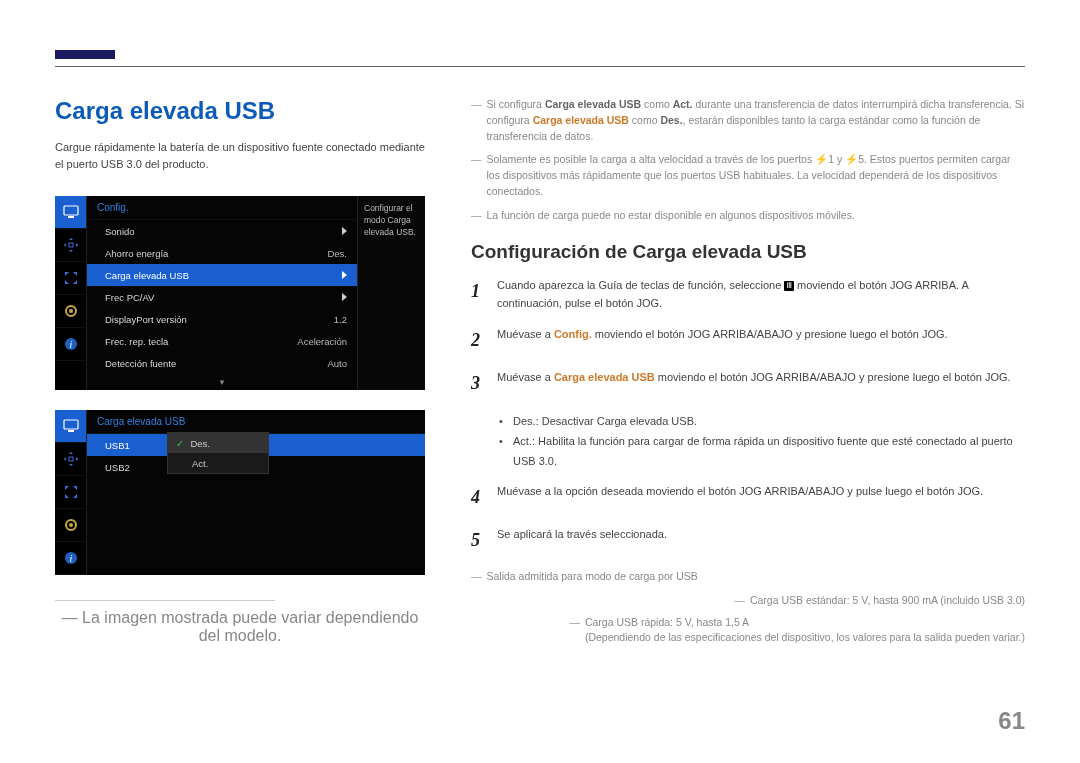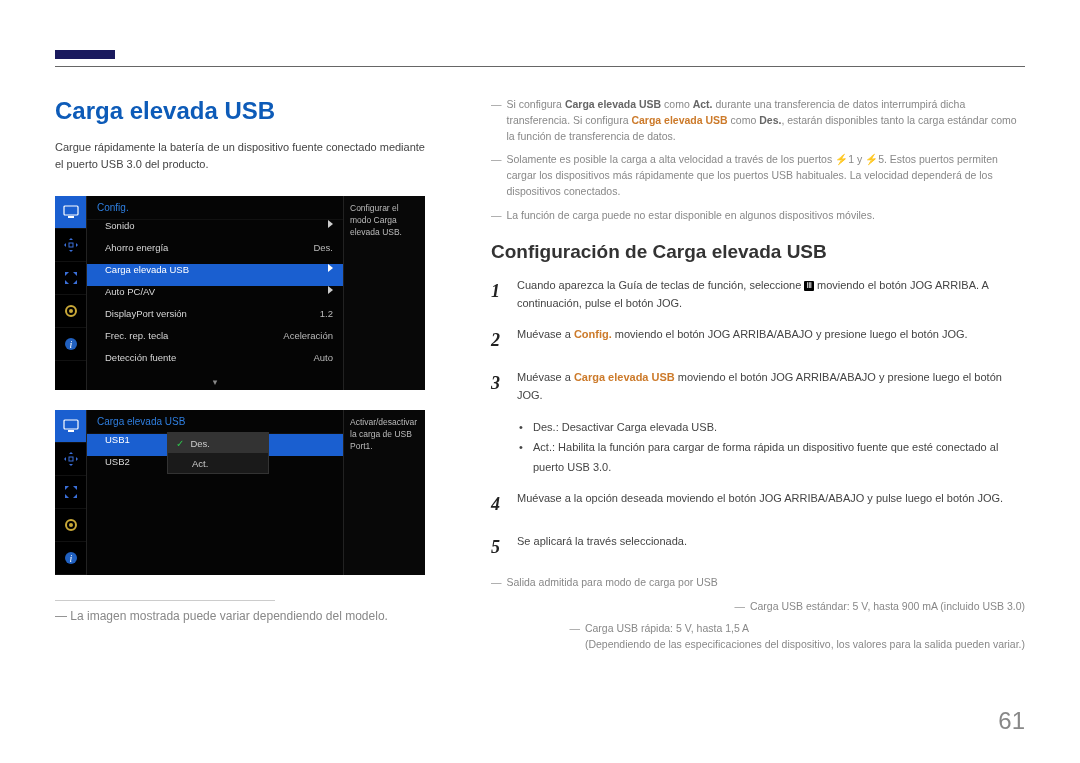--- a/index.html
+++ b/index.html
@@ -20,21 +20,21 @@
     margin-bottom: 7px;
   }
   .top-line {
     width: 970px;
     height: 1px;
     background: #666;
     margin-bottom: 30px;
   }
   .columns {
     display: flex;
-    gap: 38px;
+    gap: 18px;
   }
   .left-col { width: 370px; flex-shrink:0; }
   .right-col { flex: 1; margin-left: 28px; }
   h1 {
     font-size: 24px;
     font-weight: bold;
     color: #0d5bb8;
     margin-bottom: 14px;
   }
   .intro { font-size: 11px; color: #444; line-height: 1.5; margin-bottom: 24px; }
@@ -67,34 +67,35 @@
   }
   .osd-header {
     color: #2f7fe0;
     font-size: 10px;
     padding: 6px 10px 6px 10px;
     border-bottom: 1px solid #111;
   }
   .osd-row {
     display: flex;
     justify-content: space-between;
+    align-items: center;
     height: 22px;
     padding: 0 10px 0 18px;
     font-size: 9.5px;
     color: #d8d8d8;
   }
   .osd-row.selected {
     background: #1a5fd0;
     color: #fff;
   }
   .osd-row .val { color: #bbb; font-size:9.5px; }
   .osd-arrow { width:0;height:0;border-top:4px solid transparent;border-bottom:4px solid transparent;border-left:5px solid #ccc; display:inline-block;}
   .osd-row.selected .osd-arrow { border-left-color:#fff; }
   .osd-desc {
-    width: 82px;
+    width: 68px;
     background: #080808;
     border-left: 1px solid #222;
     padding: 7px 6px;
     font-size: 8.5px;
     color: #bbb;
     line-height: 1.4;
   }
   .osd-down-arrow { text-align:center; color:#888; font-size:9px; padding:3px 0;}
   .osd2 { }
   .osd2 .osd-menu { position:relative; }
@@ -112,42 +113,42 @@
     align-items: center;
     padding: 0 8px;
     font-size: 9.5px;
     color: #ccc;
   }
   .opt-row.sel {
     background: #333;
   }
   .opt-check { color: #2ec44c; margin-right: 6px; font-size:10px; }
   hr.foot-sep { border:none; border-top:1px solid #ccc; margin: 25px 0 8px 0; width: 220px;}
-  .footnote { font-size: 12px; color: #888; }
+  .footnote { font-size: 16px; color: #888; text-align: center; }
   .dash-note { display:flex; font-size:10.5px; color:#888; line-height:1.5; margin-bottom:8px; }
   .dash-note::before { content:"―"; margin-right:5px; flex-shrink:0; color:#999;}
   .dash-note .b { font-weight:bold; color:#666; }
   .dash-note .b-orange { font-weight:bold; color:#cc7a2a; }
   .dash-note-inner { margin-left:22px; display:flex; font-size:10.5px; color:#888; line-height:1.5; margin-bottom:6px;justify-content:flex-end;}
   .dash-note-inner::before { content:"―"; margin-right:5px; flex-shrink:0; color:#999;}
   h2 {
     font-size: 19px;
     font-weight: bold;
     color: #333;
     margin: 18px 0 14px 0;
   }
   .step { display:flex; margin-bottom:14px; font-size:11px; color:#444; line-height:1.6;}
   .step-num { font-size:18px; font-style:italic; font-family:Georgia,serif; font-weight:bold; width:26px; flex-shrink:0; color:#222;}
   .step-body { flex:1; }
   .step .orange { color:#cc7a2a; font-weight:bold;}
   .bullet-list { margin: 6px 0 12px 28px; font-size:11px; color:#444; line-height:1.8;}
   .bullet-list .row { display:flex; }
   .bullet-list .dot { width:14px; flex-shrink:0;}
   .menu-glyph { display:inline-block; background:#000; color:#fff; font-size:8px; padding:1px 2px; border-radius:1px; vertical-align:middle; line-height:1;}
-  .page-num { position:absolute; bottom:28px; right:55px; font-size:24px; color:#888; font-weight:400;}
+  .page-num { position:absolute; bottom:28px; right:55px; font-size:24px; color:#888; font-weight:700;}
   svg { display:block; }
 </style>
 </head>
 <body>
 
 <div class="top-accent"></div>
 <div class="top-line"></div>
 
 <div class="columns">
 
@@ -195,21 +196,21 @@
           </div>
         <div class="osd-row">
             <span>Ahorro energía</span>
             <span class="val">Des.</span>
           </div>
         <div class="osd-row selected">
             <span>Carga elevada USB</span>
             <span class="osd-arrow"></span>
           </div>
         <div class="osd-row">
-            <span>Auto PC/AV</span>
+            <span>Frec PC/AV</span>
             <span class="osd-arrow"></span>
           </div>
         <div class="osd-row">
             <span>DisplayPort versión</span>
             <span class="val">1.2</span>
           </div>
         <div class="osd-row">
             <span>Frec. rep. tecla</span>
             <span class="val">Aceleración</span>
           </div>
@@ -267,21 +268,20 @@
           <div class="opt-row sel">
               <span class="opt-check">✓</span>
               <span>Des.</span>
             </div>
           <div class="opt-row">
               <span style="width:16px;display:inline-block;"></span>
               <span>Act.</span>
             </div>
         </div>
       </div>
-      <div class="osd-desc">Activar/desactivar la carga de USB Port1.</div>
     </div>
 
     <hr class="foot-sep">
     <div class="footnote">― <span>La imagen mostrada puede variar dependiendo del modelo.</span></div>
   </div>
 
   <div class="right-col">
     <div class="dash-note">
       <div>
         <span>Si configura </span><span class="b">Carga elevada USB</span><span> como </span><span class="b">Act.</span><span> durante una transferencia de datos interrumpirá dicha transferencia. Si configura </span><span class="b-orange">Carga elevada USB</span><span> como </span><span class="b">Des.</span><span>, estarán disponibles tanto la carga estándar como la función de transferencia de datos.</span>

